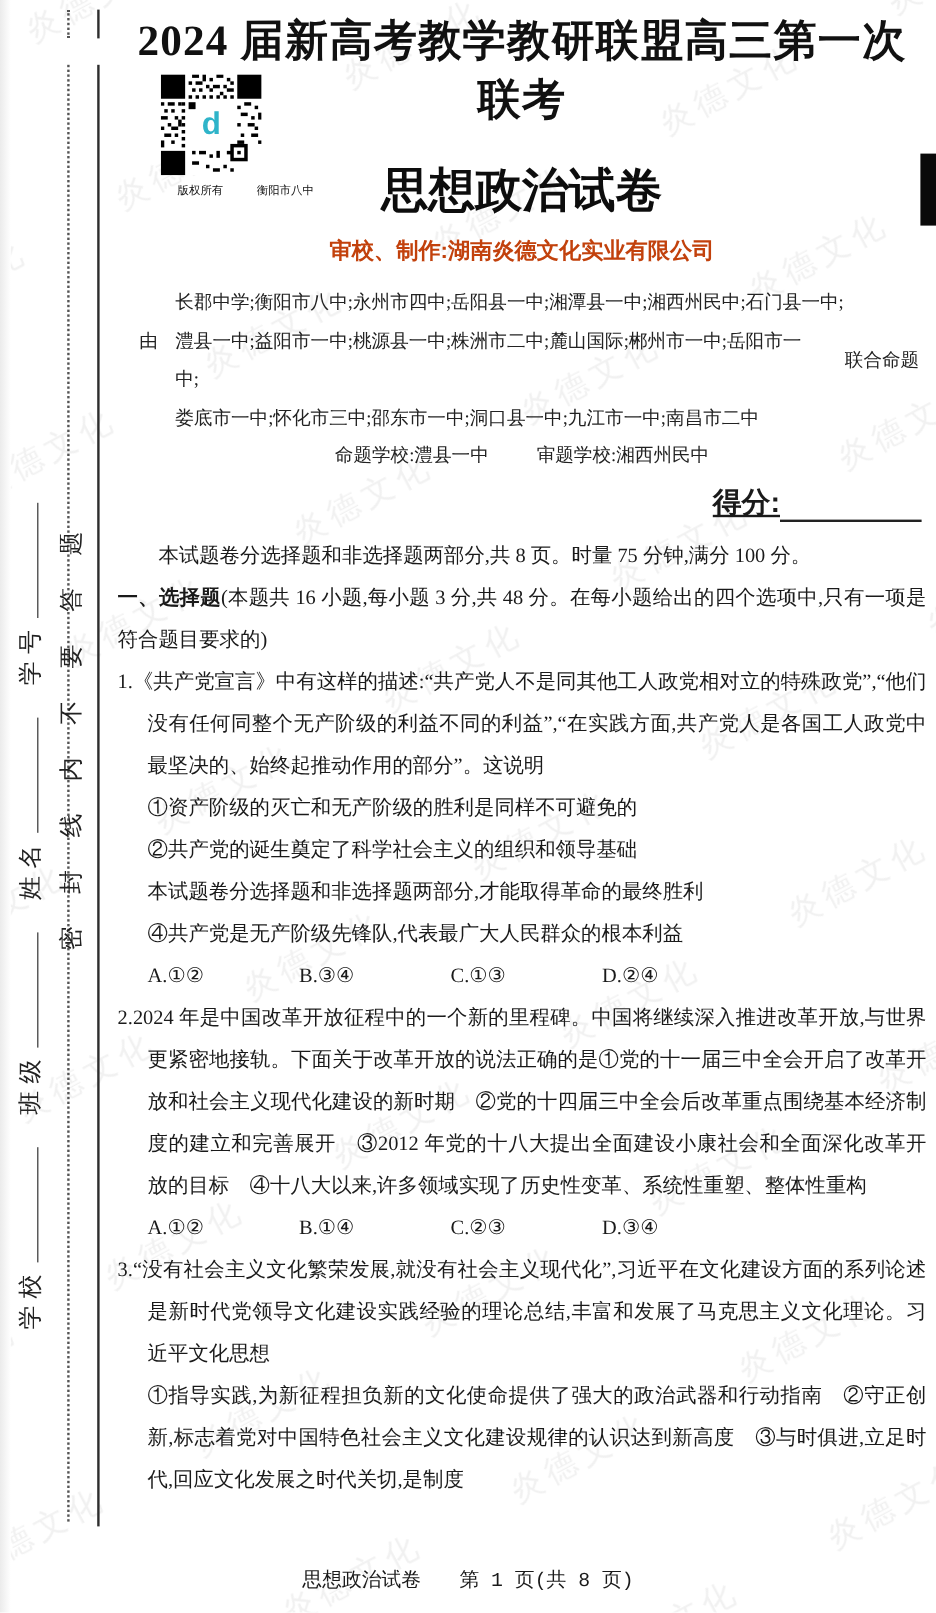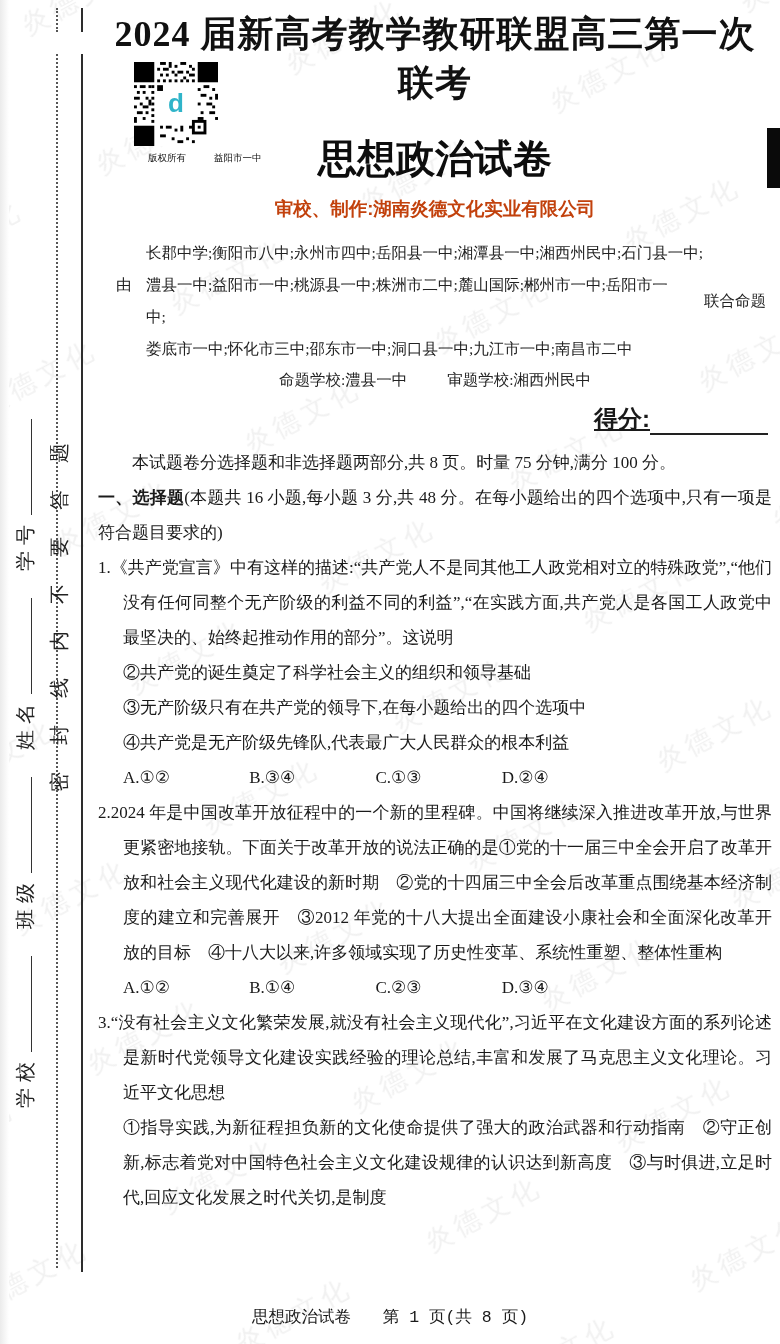--- a/index.html
+++ b/index.html
@@ -166,21 +166,21 @@
         <rect x="18" y="26" width="1" height="1"></rect>
           <rect x="20" y="27" width="1" height="1"></rect>
         <rect x="20" y="20" width="5" height="5"></rect>
       </g>
       <rect x="21" y="21" width="3" height="3" fill="#fff"></rect>
       <rect x="22" y="22" width="1" height="1" fill="#000"></rect>
       <rect x="10" y="10" width="9" height="9" fill="#fff"></rect>
       <text x="14.5" y="17.2" text-anchor="middle" font-size="9" font-weight="bold" font-family="Liberation Sans, DejaVu Sans, sans-serif" fill="#2fb4c9">d</text>
     </svg>
     <div class="qr-caption">
-      <span>版权所有</span><span>益阳市一中</span>
+      <span>版权所有</span><span>衡阳市八中</span>
     </div>
   </div>
 
   <div class="content">
 
     <div class="exam-title">2024 届新高考教学教研联盟高三第一次联考</div>
     <div class="subject">思想政治试卷</div>
     <div class="producer">审校、制作:湖南炎德文化实业有限公司</div>
 
     <div class="schools">
@@ -205,22 +205,23 @@
       <div class="intro">本试题卷分选择题和非选择题两部分,共 8 页。时量 75 分钟,满分 100 分。</div>
 
       <div class="sec">
         <b>一、选择题</b><span>(本题共 16 小题,每小题 3 分,共 48 分。在每小题给出的四个选项中,只有一项是符合题目要求的)</span>
       </div>
 
       <div class="question">
         <div class="qpara">
           <span>1.</span><span>《共产党宣言》中有这样的描述:“共产党人不是同其他工人政党相对立的特殊政党”,“他们没有任何同整个无产阶级的利益不同的利益”,“在实践方面,共产党人是各国工人政党中最坚决的、始终起推动作用的部分”。这说明</span>
         </div>
+        <div>①资产阶级的灭亡和无产阶级的胜利是同样不可避免的</div>
         <div>②共产党的诞生奠定了科学社会主义的组织和领导基础</div>
-        <div>③无产阶级只有在共产党的领导下,在每小题给出的四个选项中</div>
+        <div>本试题卷分选择题和非选择题两部分,才能取得革命的最终胜利</div>
         <div>④共产党是无产阶级先锋队,代表最广大人民群众的根本利益</div>
         <div class="qopts">
           <span>A.①②</span>
           <span>B.③④</span>
           <span>C.①③</span>
           <span>D.②④</span>
         </div>
       </div>
 
       <div class="question">

